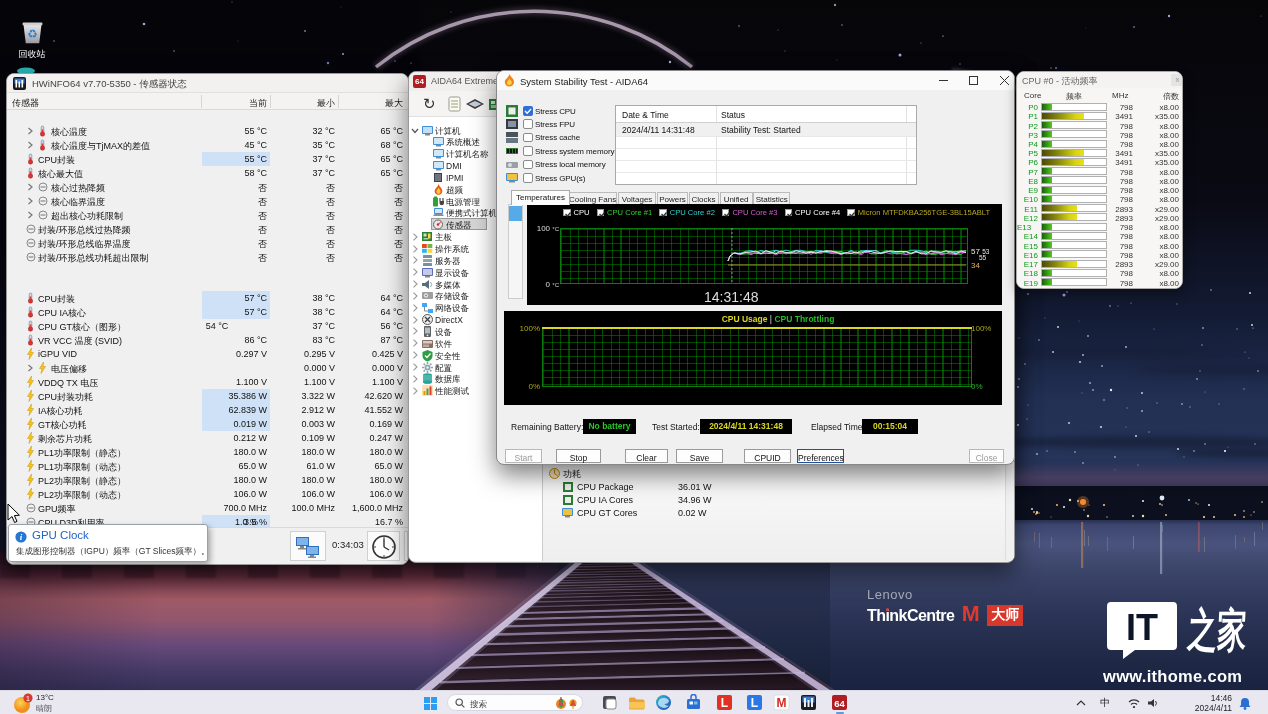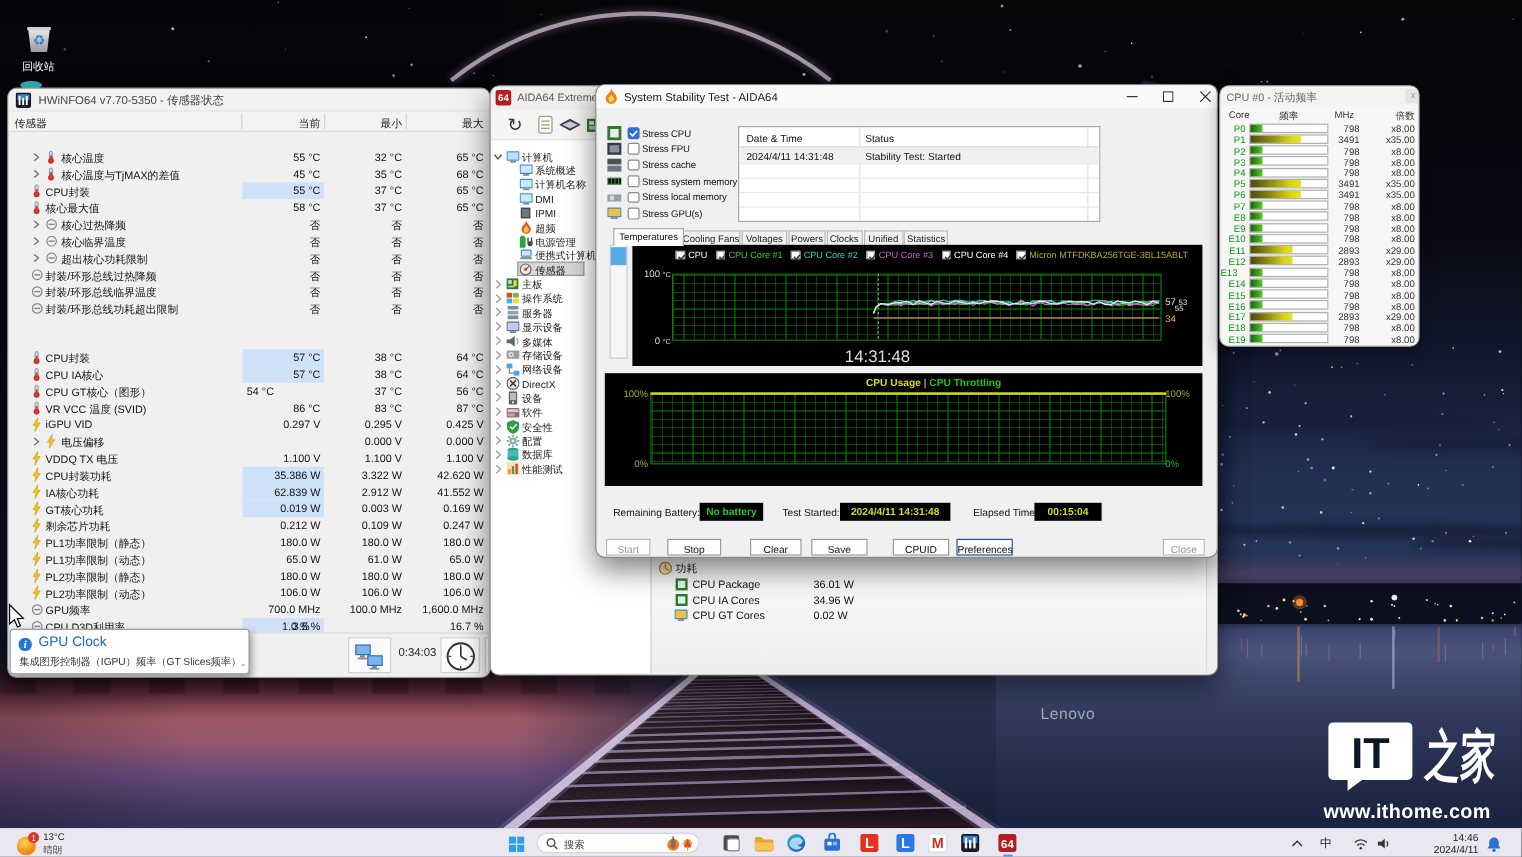--- a/index.html
+++ b/index.html
@@ -313,20 +313,25 @@
         </linearGradient>
       </defs>
   <rect x="4" y="4" width="22" height="3" rx="1" fill="#cfcfd4"></rect>
   <text x="15" y="21" font-size="13" fill="#2e7fd6" text-anchor="middle">♻</text>
  </svg>
  <div style="color:#fff;font-size:9px;text-shadow:0 1px 2px #000;margin-top:-2px">回收站</div>
 </div>
 
 <div class="a" style="left:867px;top:587px">
  <div style="color:#a7abb5;font-size:13px;letter-spacing:.5px">Lenovo</div>
+ <div style="margin-top:0px;white-space:nowrap">
+   <span style="color:#fff;font-weight:bold;font-size:16px;letter-spacing:-.55px">Th<span style="position:relative">i<span style="position:absolute;left:1px;top:1.2px;width:3px;height:3px;background:#e03a2f;border-radius:50%"></span></span>nkCentre</span>
+   <span style="color:#e03a2f;font-weight:bold;font-size:21.5px;margin-left:3px">M</span>
+   <span style="display:inline-block;background:#d8372b;color:#fff;font-weight:bold;font-size:14px;padding:1px 4px 2px;margin-left:3px;position:relative;top:-2.5px">大师</span>
+ </div>
 </div>
 
 <div class="a" style="left:1103px;top:600px;color:#fff">
  <svg width="160" height="60" viewBox="0 0 160 60">
   <path d="M8 2 h62 a4 4 0 0 1 4 4 v40 a4 4 0 0 1 -4 4 h-38 l-12 9 v-9 h-12 a4 4 0 0 1 -4-4 v-40 a4 4 0 0 1 4-4 z" fill="#fff"></path>
   <text x="39" y="40" font-size="36" font-weight="bold" text-anchor="middle" fill="#0d1628" font-family="Liberation Sans">IT</text>
   <text x="0" y="0" font-size="46" font-weight="bold" fill="#fff" font-family="Liberation Serif" transform="translate(84,46) scale(.64,1) skewX(-4)">之家</text>
  </svg>
  <div style="font-size:16.5px;font-weight:bold;margin-top:3px;letter-spacing:.3px">www.ithome.com</div>
 </div>

